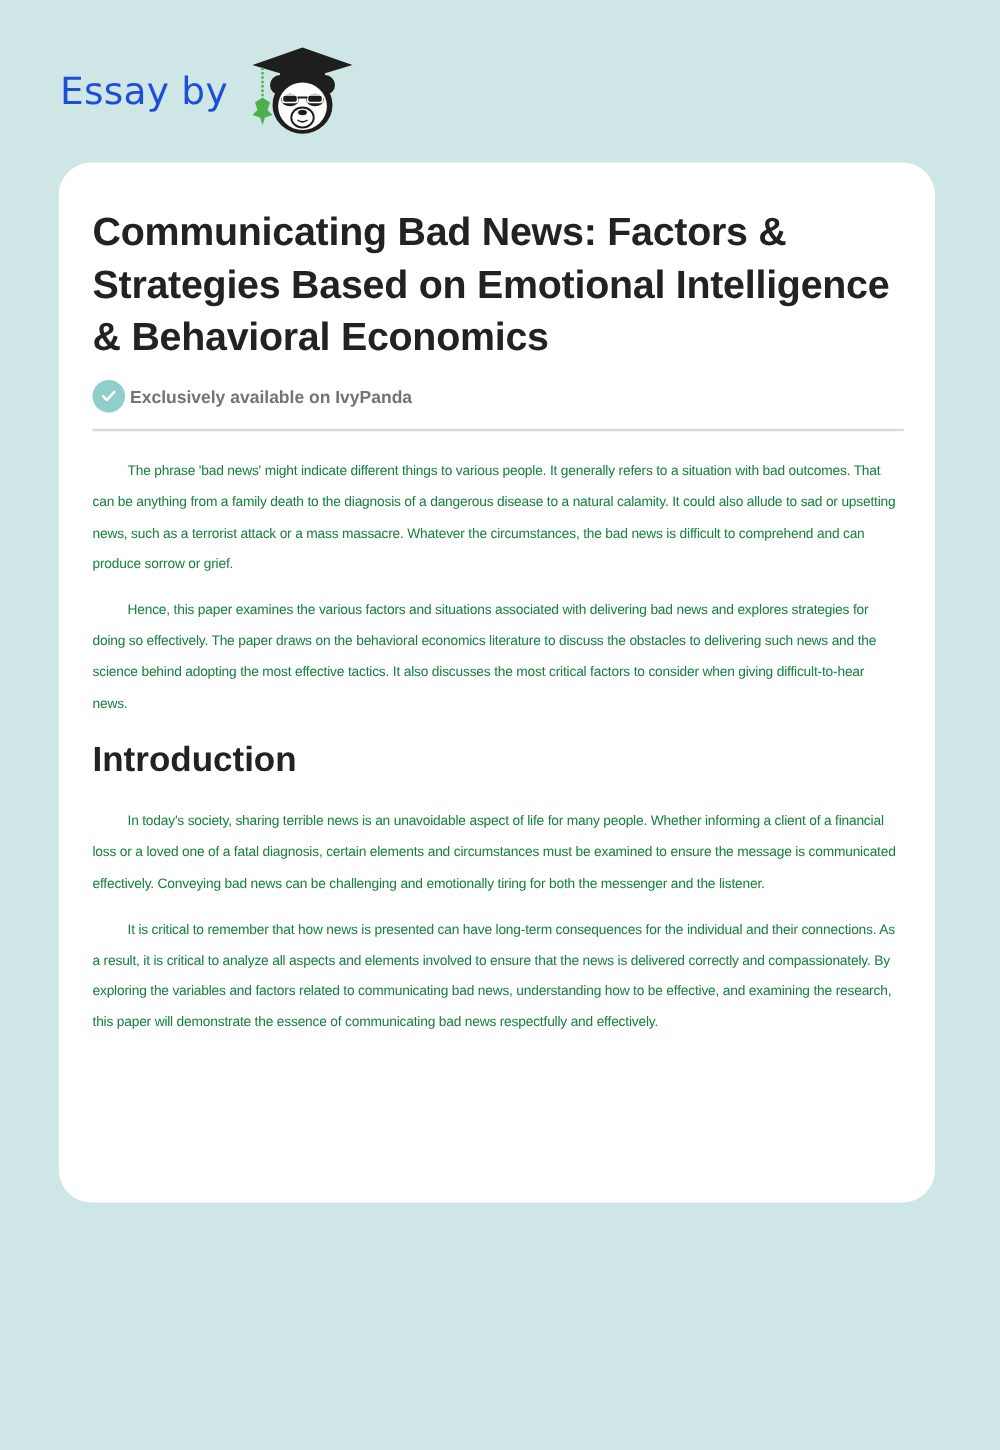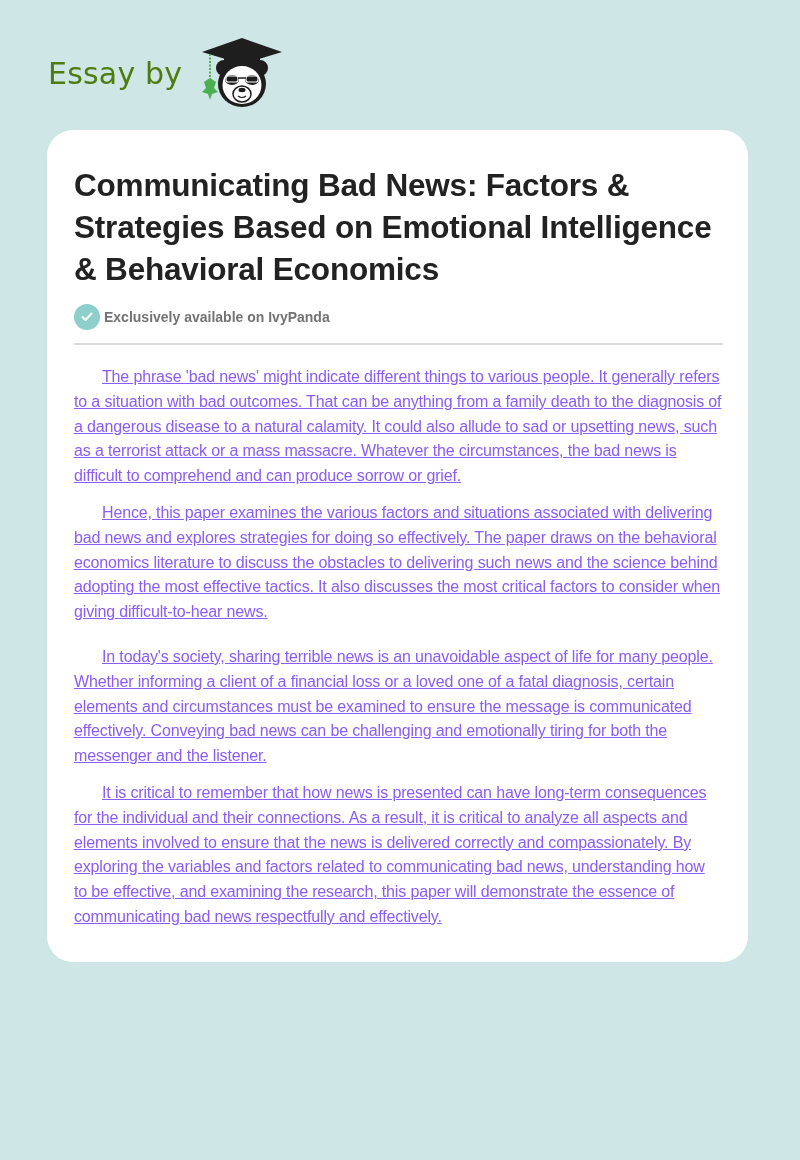--- a/index.html
+++ b/index.html
@@ -19,21 +19,21 @@
       position: absolute;
       left: 48px;
       top: 36px;
       height: 74px;
       display: flex;
       align-items: center;
     }
     .brand-essay {
       font-family: "DejaVu Sans", sans-serif;
       font-size: 30px;
-      color: #4d7c0f;
+      color: #1d4ed8;
       letter-spacing: 0.2px;
       margin-right: 16px;
     }
     .brand-logo {
       width: 88px;
       height: 74px;
       margin-right: 6px;
     }
     .brand-name {
       font-family: "DejaVu Serif", serif;
@@ -99,27 +99,26 @@
     .section-title {
       font-weight: bold;
       font-size: 28px;
       color: #222;
       margin: 0;
       line-height: 34px;
     }
     .section-title.abstract { margin-top: 22px; }
     .section-title.intro { margin-top: 16px; }
     .para {
-      font-size: 16px;
+      font-size: 11px;
       line-height: 24.8px;
-      color: #8b5cf6;
+      color: #15803d;
       text-indent: 28px;
       margin: 0;
       letter-spacing: -0.15px;
-      text-decoration: underline;
     }
     .para.first { margin-top: 20px; }
     .para.next { margin-top: 12px; }
   </style>
 </head>
 <body>
 
 <div class="brand">
   <span class="brand-essay">Essay by</span>
   <span class="brand-logo">
@@ -164,16 +163,17 @@
   </div>
 
   <div class="divider"></div>
 
   <section>
     <p class="para first">The phrase 'bad news' might indicate different things to various people. It generally refers to a situation with bad outcomes. That can be anything from a family death to the diagnosis of a dangerous disease to a natural calamity. It could also allude to sad or upsetting news, such as a terrorist attack or a mass massacre. Whatever the circumstances, the bad news is difficult to comprehend and can produce sorrow or grief.</p>
     <p class="para next">Hence, this paper examines the various factors and situations associated with delivering bad news and explores strategies for doing so effectively. The paper draws on the behavioral economics literature to discuss the obstacles to delivering such news and the science behind adopting the most effective tactics. It also discusses the most critical factors to consider when giving difficult-to-hear news.</p>
   </section>
 
   <section>
+    <h2 class="section-title intro">Introduction</h2>
     <p class="para first">In today's society, sharing terrible news is an unavoidable aspect of life for many people. Whether informing a client of a financial loss or a loved one of a fatal diagnosis, certain elements and circumstances must be examined to ensure the message is communicated effectively. Conveying bad news can be challenging and emotionally tiring for both the messenger and the listener.</p>
     <p class="para next">It is critical to remember that how news is presented can have long-term consequences for the individual and their connections. As a result, it is critical to analyze all aspects and elements involved to ensure that the news is delivered correctly and compassionately. By exploring the variables and factors related to communicating bad news, understanding how to be effective, and examining the research, this paper will demonstrate the essence of communicating bad news respectfully and effectively.</p>
   </section>
 </main>
 
 </body></html>

